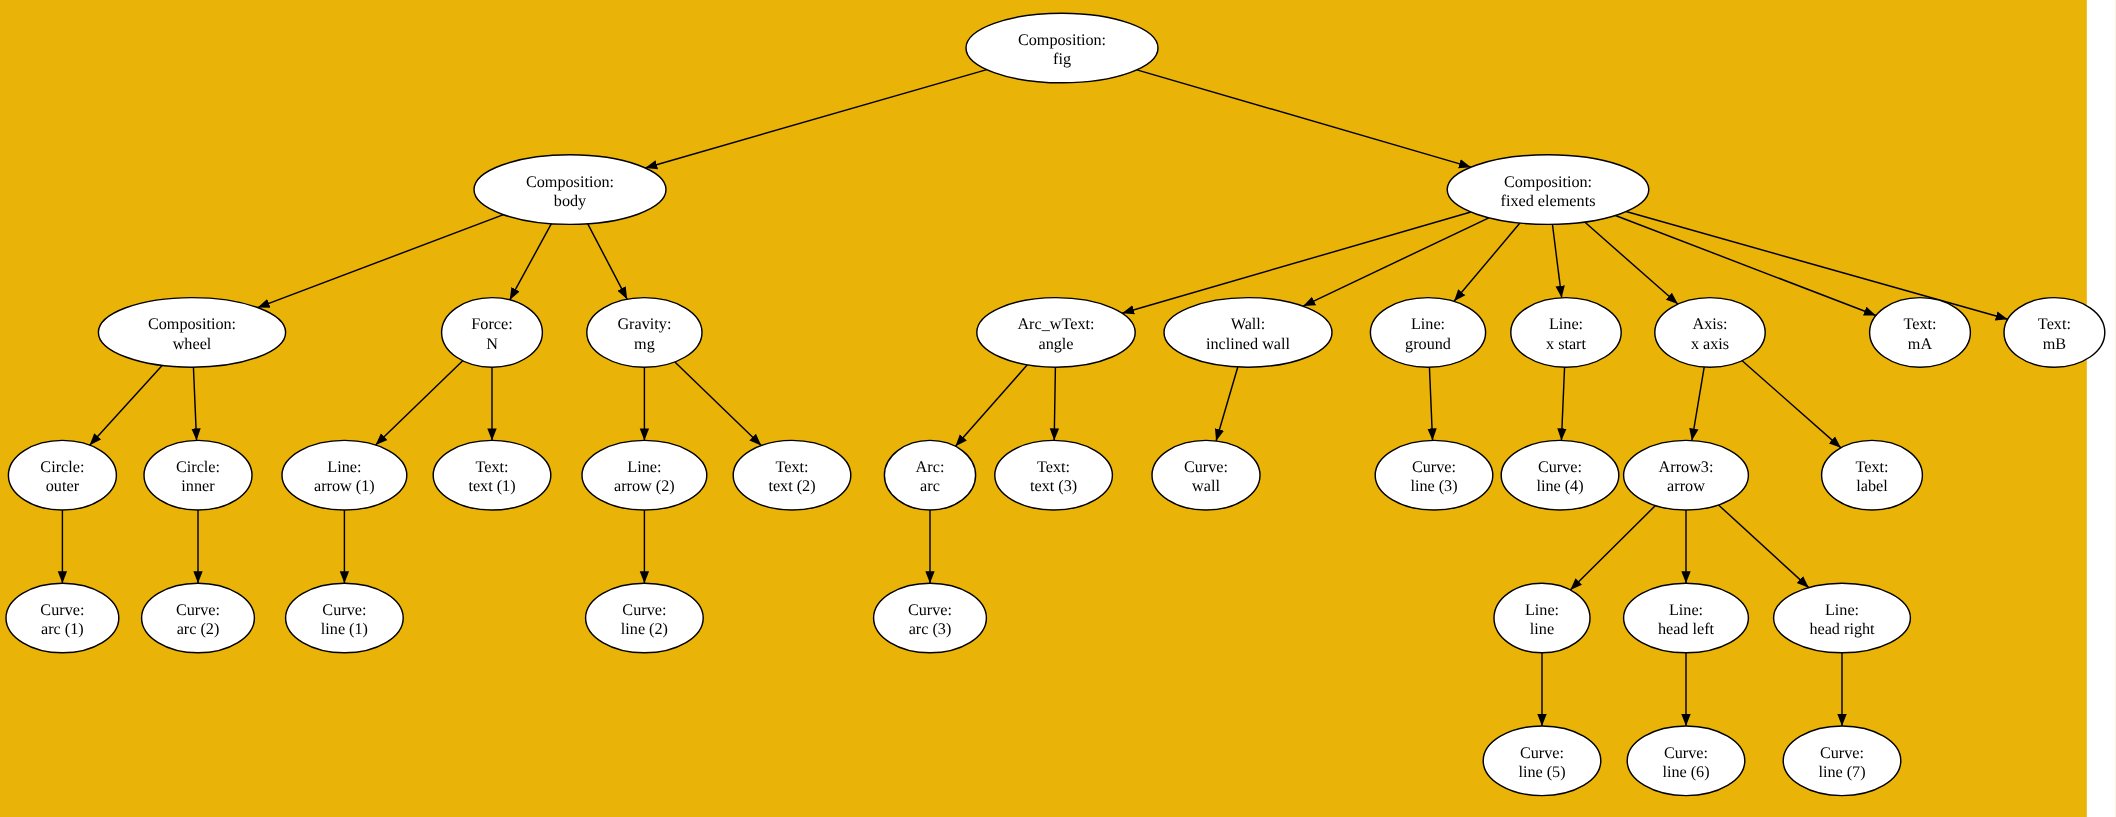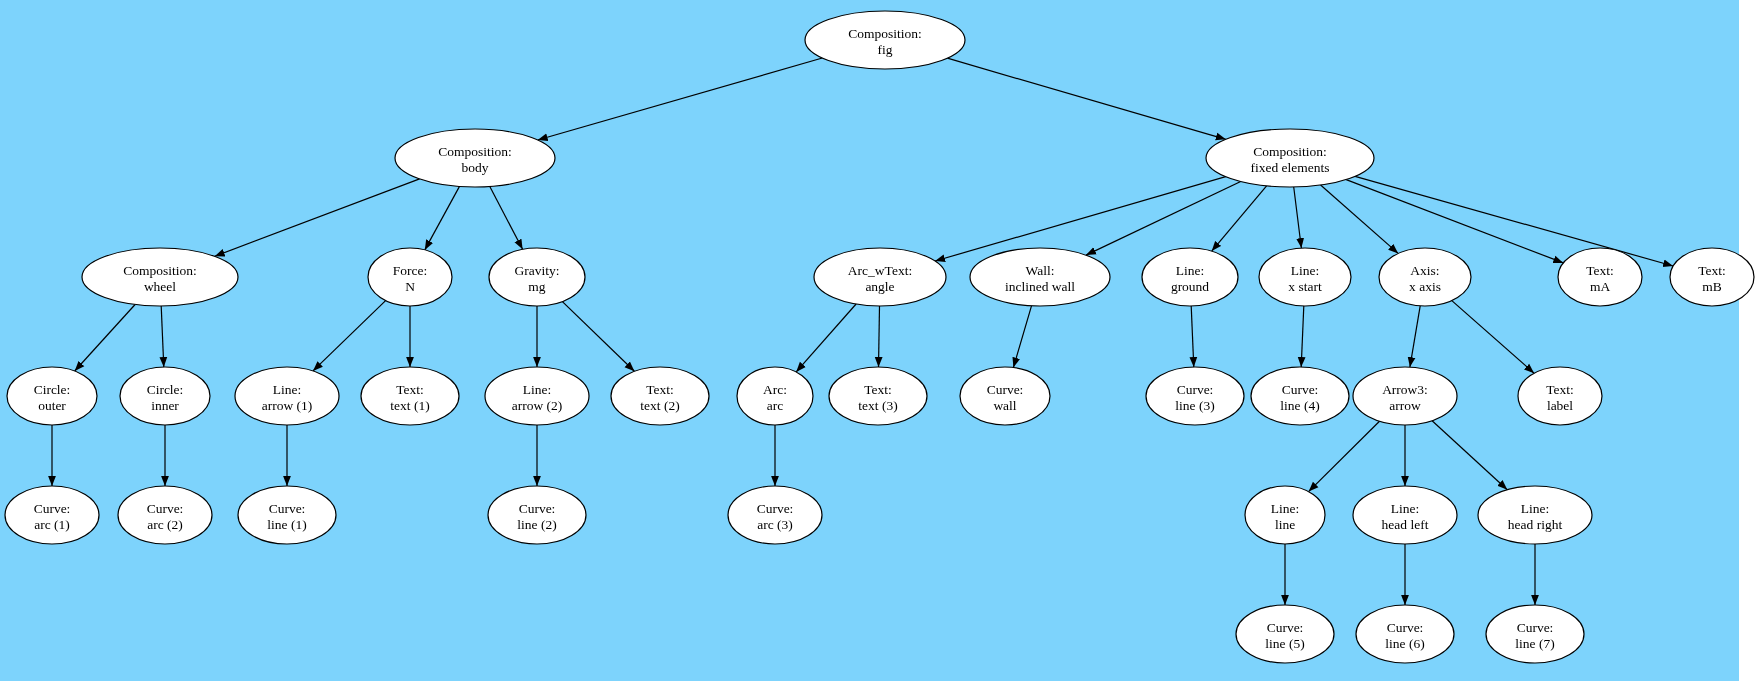--- a/index.html
+++ b/index.html
@@ -4,21 +4,21 @@
 <style>
   html, body {
     margin: 0;
     padding: 0;
     background: #ffffff;
   }
   .canvas {
     width: 1739px;
     height: 681px;
     position: relative;
-    background: #7dd3fc;
+    background: #eab308;
     font-family: "Liberation Serif", serif;
   }
   svg text {
     font-family: "Liberation Serif", "DejaVu Serif", serif;
     font-size: 13.5px;
     fill: #000000;
   }
   svg ellipse {
     fill: #ffffff;
     stroke: #000000;

